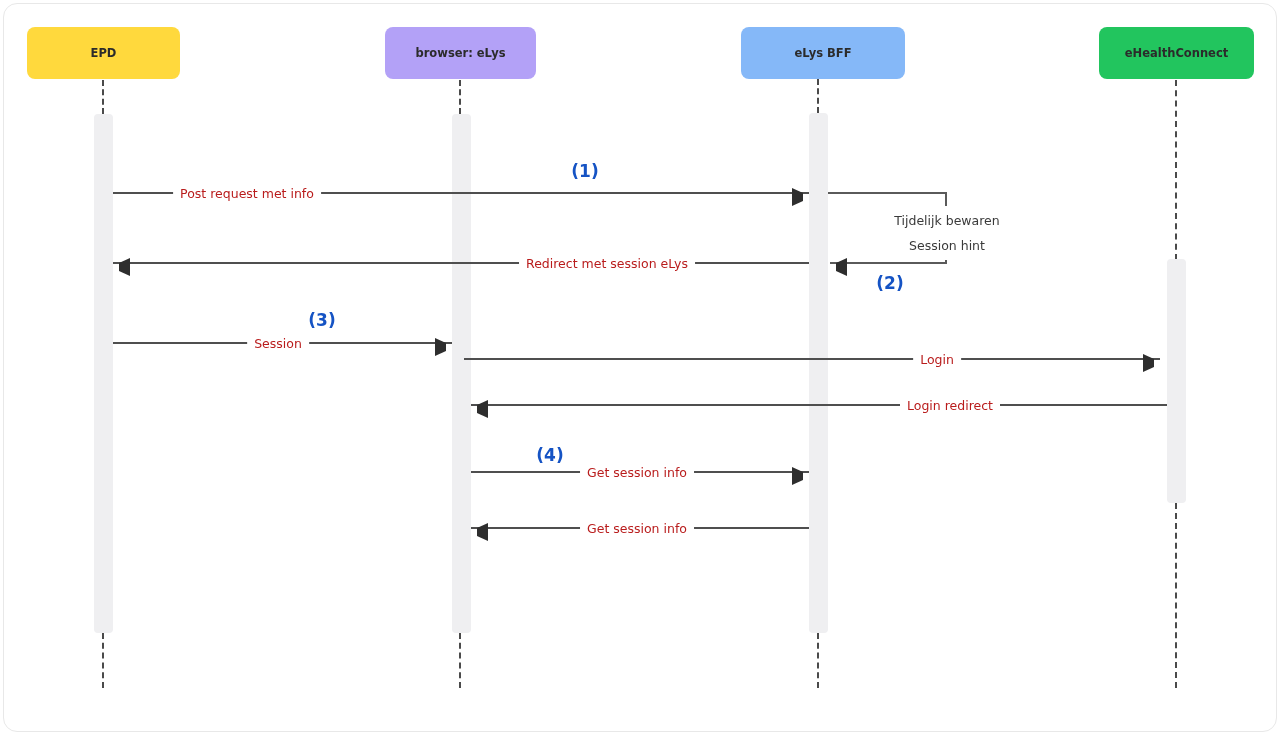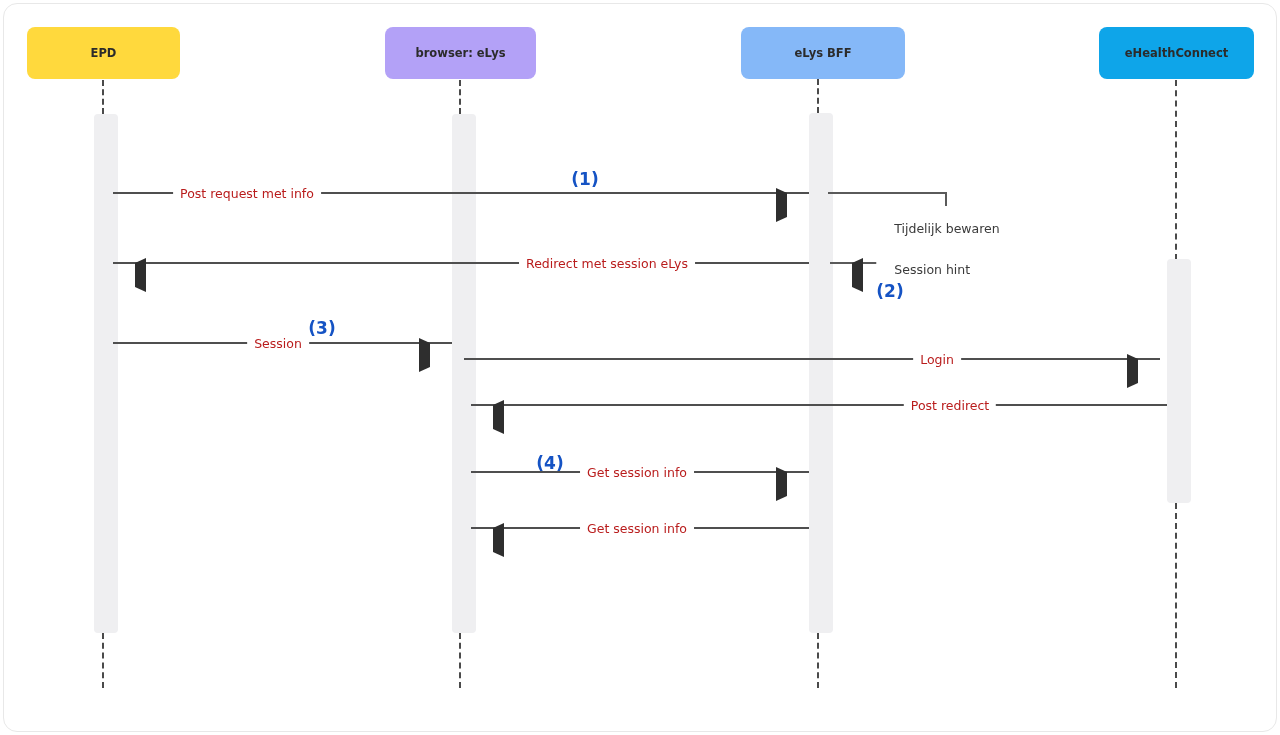--- a/index.html
+++ b/index.html
@@ -1,37 +1,37 @@
 <!DOCTYPE html>
 <html><head>
 <meta charset="utf-8">
 <style>
-  * { margin:0; padding:12px; box-sizing:border-box; }
+  * { margin:0; padding:4px; box-sizing:border-box; }
   html,body { width:1280px; height:735px; background:#fdfdfd; font-family:"DejaVu Sans","Liberation Sans",sans-serif; }
   .canvas { position:absolute; left:0; top:0; width:1280px; height:735px; background:#ffffff; overflow:hidden; }
   .canvas-border { position:absolute; left:3px; top:3px; right:3px; bottom:3px; border:1px solid #e8e8e8; border-radius:14px; pointer-events:none; }
 
   .actor { position:absolute; top:27px; height:52px; border-radius:8px; display:flex; align-items:center; justify-content:center; }
   .actor span { font-size:11.5px; font-weight:bold; color:#2b2b2b; }
   .actor-epd     { left:27px;   width:153px; background:#FFD93D; }
   .actor-browser { left:385px;  width:151px; background:#B3A1F7; }
   .actor-bff     { left:741px;  width:164px; background:#85B8F8; }
-  .actor-ehc     { left:1099px; width:155px; background:#0ea5e9; }
+  .actor-ehc     { left:1099px; width:155px; background:#22c55e; }
 
   .lifeline { position:absolute; width:0; border-left:2px dashed #4a4a4a; }
   .bar { position:absolute; width:19px; background:#efeff1; border-radius:4px; }
 
   .msg { position:absolute; height:0; border-top:2px solid #4f4f4f; }
   .msg-label { position:absolute; top:-1px; transform:translate(-50%,-50%); background:#ffffff; padding:1px 7px; font-size:12.5px; color:#b91c1c; white-space:nowrap; }
   .head-r { position:absolute; right:-2px; top:-6px; width:0; height:0; border-top:5px solid transparent; border-bottom:5px solid transparent; border-left:11px solid #2e2e2e; }
   .head-l { position:absolute; left:-2px; top:-6px; width:0; height:0; border-top:5px solid transparent; border-bottom:5px solid transparent; border-right:11px solid #2e2e2e; }
 
   .loop-line { position:absolute; height:0; border-top:2px solid #5a5a5a; }
   .loop-vert { position:absolute; width:0; border-left:2px solid #5a5a5a; }
-  .loop-label { position:absolute; transform:translateX(-50%); background:#ffffff; padding:2px 6px; text-align:left; font-size:12.5px; color:#3a3a3a; line-height:17px; white-space:nowrap; }
+  .loop-label { position:absolute; transform:translateX(-50%); background:#ffffff; padding:2px 6px; text-align:center; font-size:12.5px; color:#3a3a3a; line-height:17px; white-space:nowrap; }
 
   .step { position:absolute; transform:translateX(-50%); color:#1553C4; font-weight:bold; font-size:17px; }
 </style>
 </head>
 <body>
 
 <div class="canvas">
   <div class="canvas-border"></div>
 
   <div class="actor actor-epd">
@@ -89,21 +89,21 @@
     <span class="msg-label" style="left:165px;">Session</span>
   </div>
 
   <div class="msg" style="left:464px; top:358px; width:696px;">
     <div class="head-r"></div>
     <span class="msg-label" style="left:473px;">Login</span>
   </div>
 
   <div class="msg" style="left:471px; top:404px; width:696px;">
     <div class="head-l"></div>
-    <span class="msg-label" style="left:479px;">Post redirect</span>
+    <span class="msg-label" style="left:479px;">Login redirect</span>
   </div>
 
   <div class="step" style="left:550px; top:441px;">(4)</div>
   <div class="msg" style="left:471px; top:471px; width:338px;">
     <div class="head-r"></div>
     <span class="msg-label" style="left:166px;">Get session info</span>
   </div>
 
   <div class="msg" style="left:471px; top:527px; width:338px;">
     <div class="head-l"></div>

